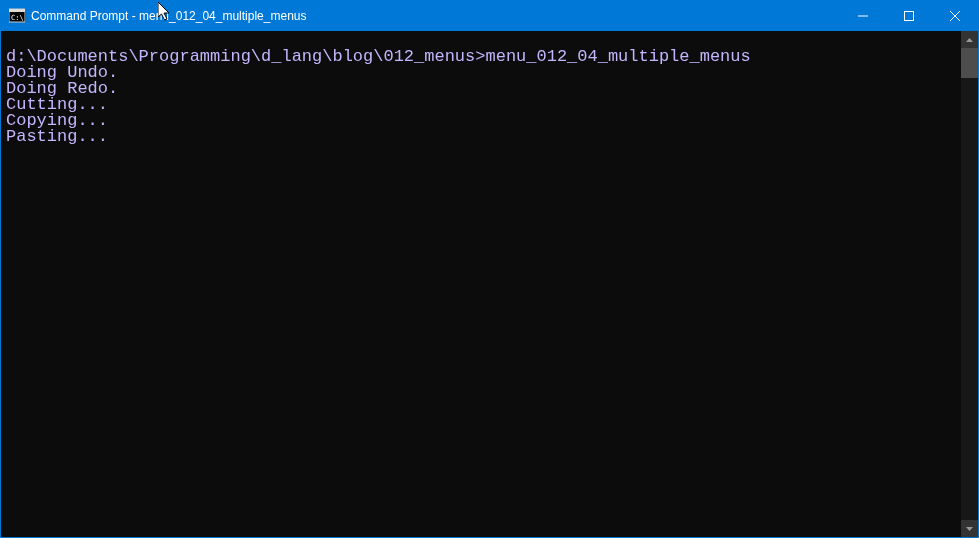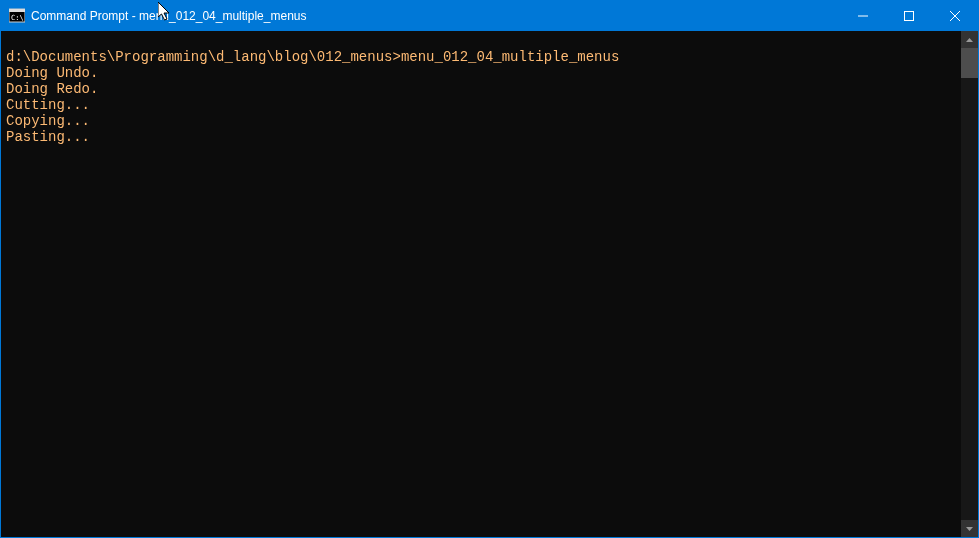--- a/index.html
+++ b/index.html
@@ -60,23 +60,23 @@
     .client-area {
       flex: 1;
       background: #0c0c0c;
       position: relative;
       display: flex;
     }
     .terminal-content {
       flex: 1;
       padding: 2px 0 0 5px;
       font-family: Consolas, "Courier New", monospace;
-      font-size: 14px;
+      font-size: 17px;
       line-height: 16px;
-      color: #fdba74;
+      color: #c4b5fd;
       white-space: pre;
       overflow: hidden;
     }
     .prompt-line {
       display: block;
     }
     .scrollbar {
       width: 17px;
       background: #171717;
       display: flex;

